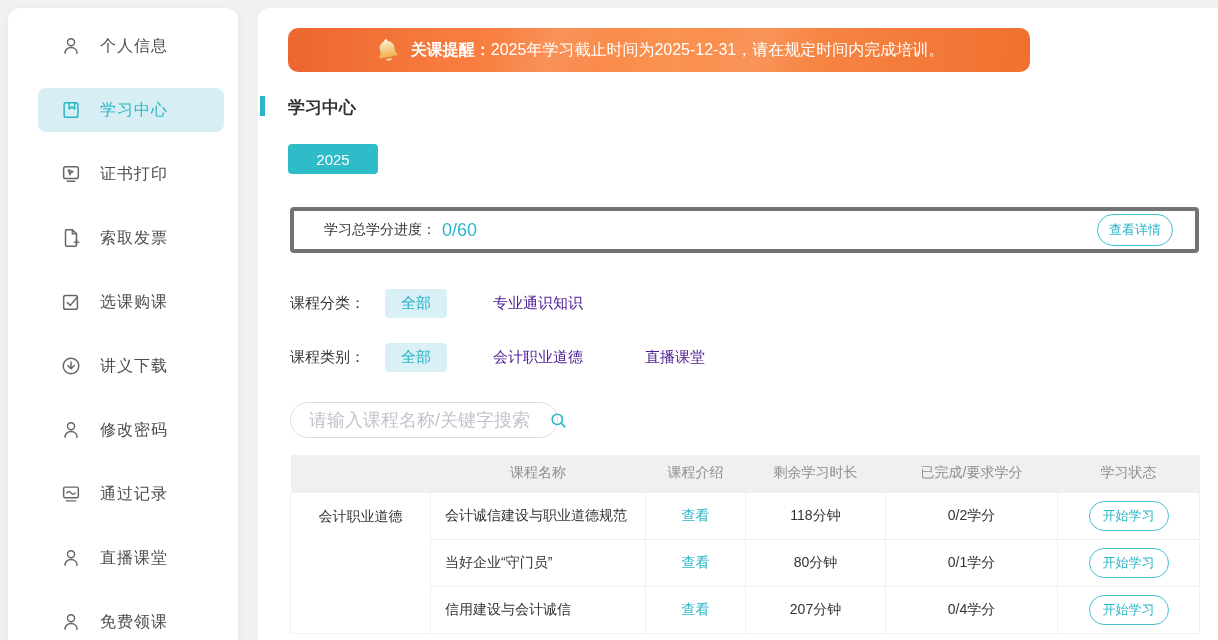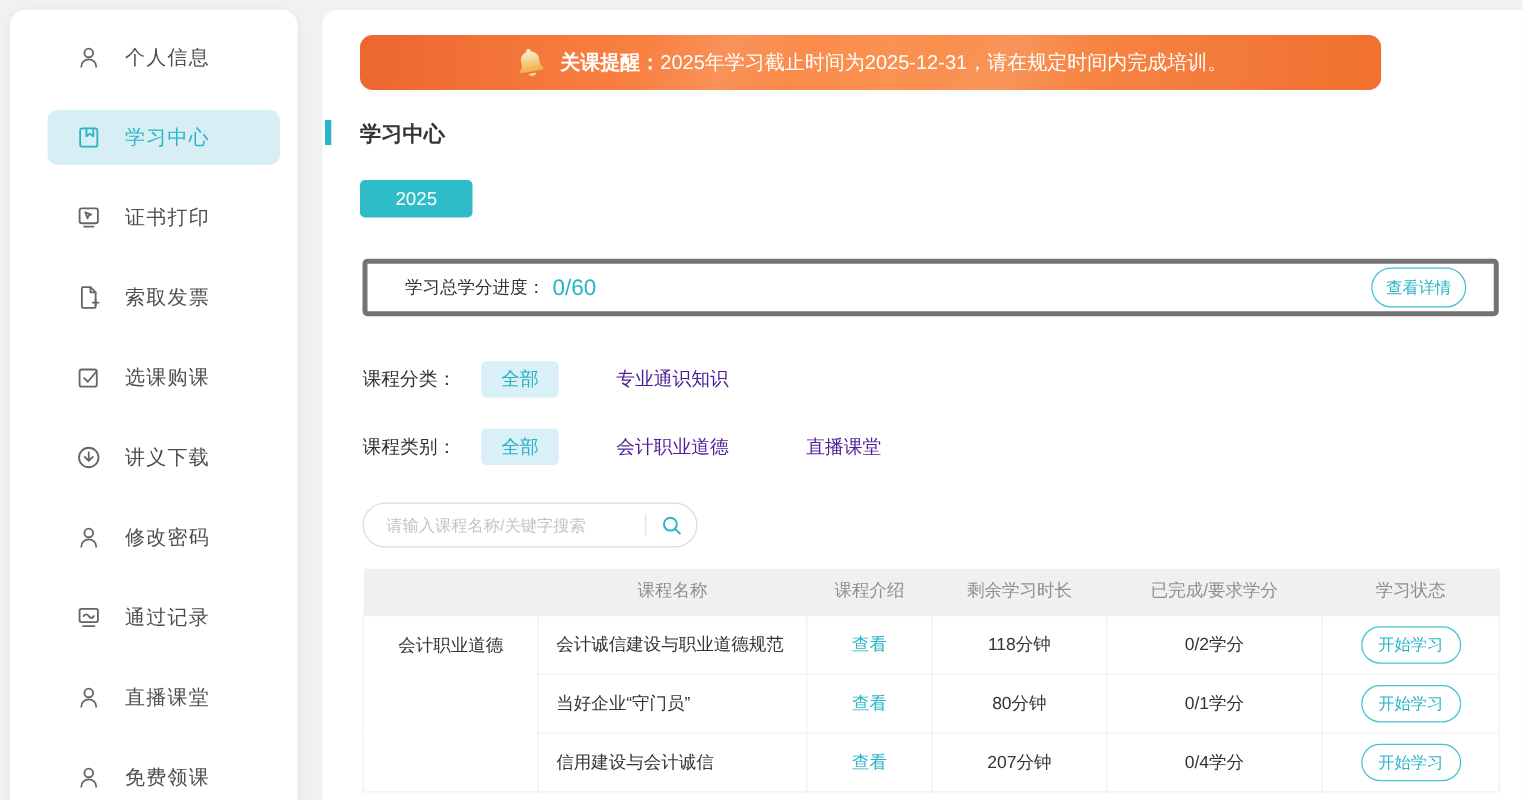--- a/index.html
+++ b/index.html
@@ -29,21 +29,21 @@
   .side-item.active .icon { color:#2ab5c6; }
   .side-item svg { width:22px; height:22px; stroke:currentColor; fill:none; stroke-width:1.6; stroke-linecap:round; stroke-linejoin:round; }
 
   
   .main {
     position:absolute; left:258px; top:8px; width:960px; height:700px;
     background:#fff; border-radius:12px 0 0 0;
   }
   
   .banner {
-    position:absolute; left:30px; top:20px; width:817px; height:44px;
+    position:absolute; left:30px; top:20px; width:742px; height:44px;
     border-radius:10px;
     background:
       linear-gradient(115deg, transparent 28%, rgba(255,255,255,.10) 36%, transparent 43%, transparent 56%, rgba(255,255,255,.09) 63%, transparent 71%),
       linear-gradient(92deg,#ec6630 0%,#f77c3e 22%,#fb9251 52%,#f0702f 100%);
     display:flex; align-items:center; justify-content:center;
     color:#fff; font-size:16px;
   }
   .banner .bell { width:27px; height:27px; margin-right:10px; transform:rotate(-10deg); }
   .banner .b-title { font-weight:bold; }
   
@@ -76,21 +76,21 @@
   }
   .filter-row .chip.active { background:#d8f0f6; color:#27b0c4; }
   
   .search-box {
     position:absolute; left:32px; top:394px; width:268px; height:36px;
     border:1px solid #dcdcdc; border-radius:18px;
     display:flex; align-items:center;
   }
   .search-box input {
     flex:1; border:none; outline:none; background:transparent;
-    padding:0 8px 0 18px; font-size:13px; font-family:inherit; color:#333;
+    padding:0 8px 0 18px; font-size:18px; font-family:inherit; color:#333;
   }
   .search-box input::placeholder { color:#c0c4cc; }
   .search-box .divider { width:1px; height:18px; background:#e0e0e0; }
   .search-box .s-icon { width:40px; display:flex; align-items:center; justify-content:center; cursor:pointer; background:none; border:none; }
   .search-box svg { width:19px; height:19px; stroke:#2ab5c6; fill:none; stroke-width:2; stroke-linecap:round; }
   
   .course-table { position:absolute; left:32px; top:447px; width:909px; border-collapse:collapse; table-layout:fixed; font-size:14px; }
   .course-table thead th {
     background:#f0f0f0; height:37px; font-weight:normal; color:#8f8f8f;
   }

